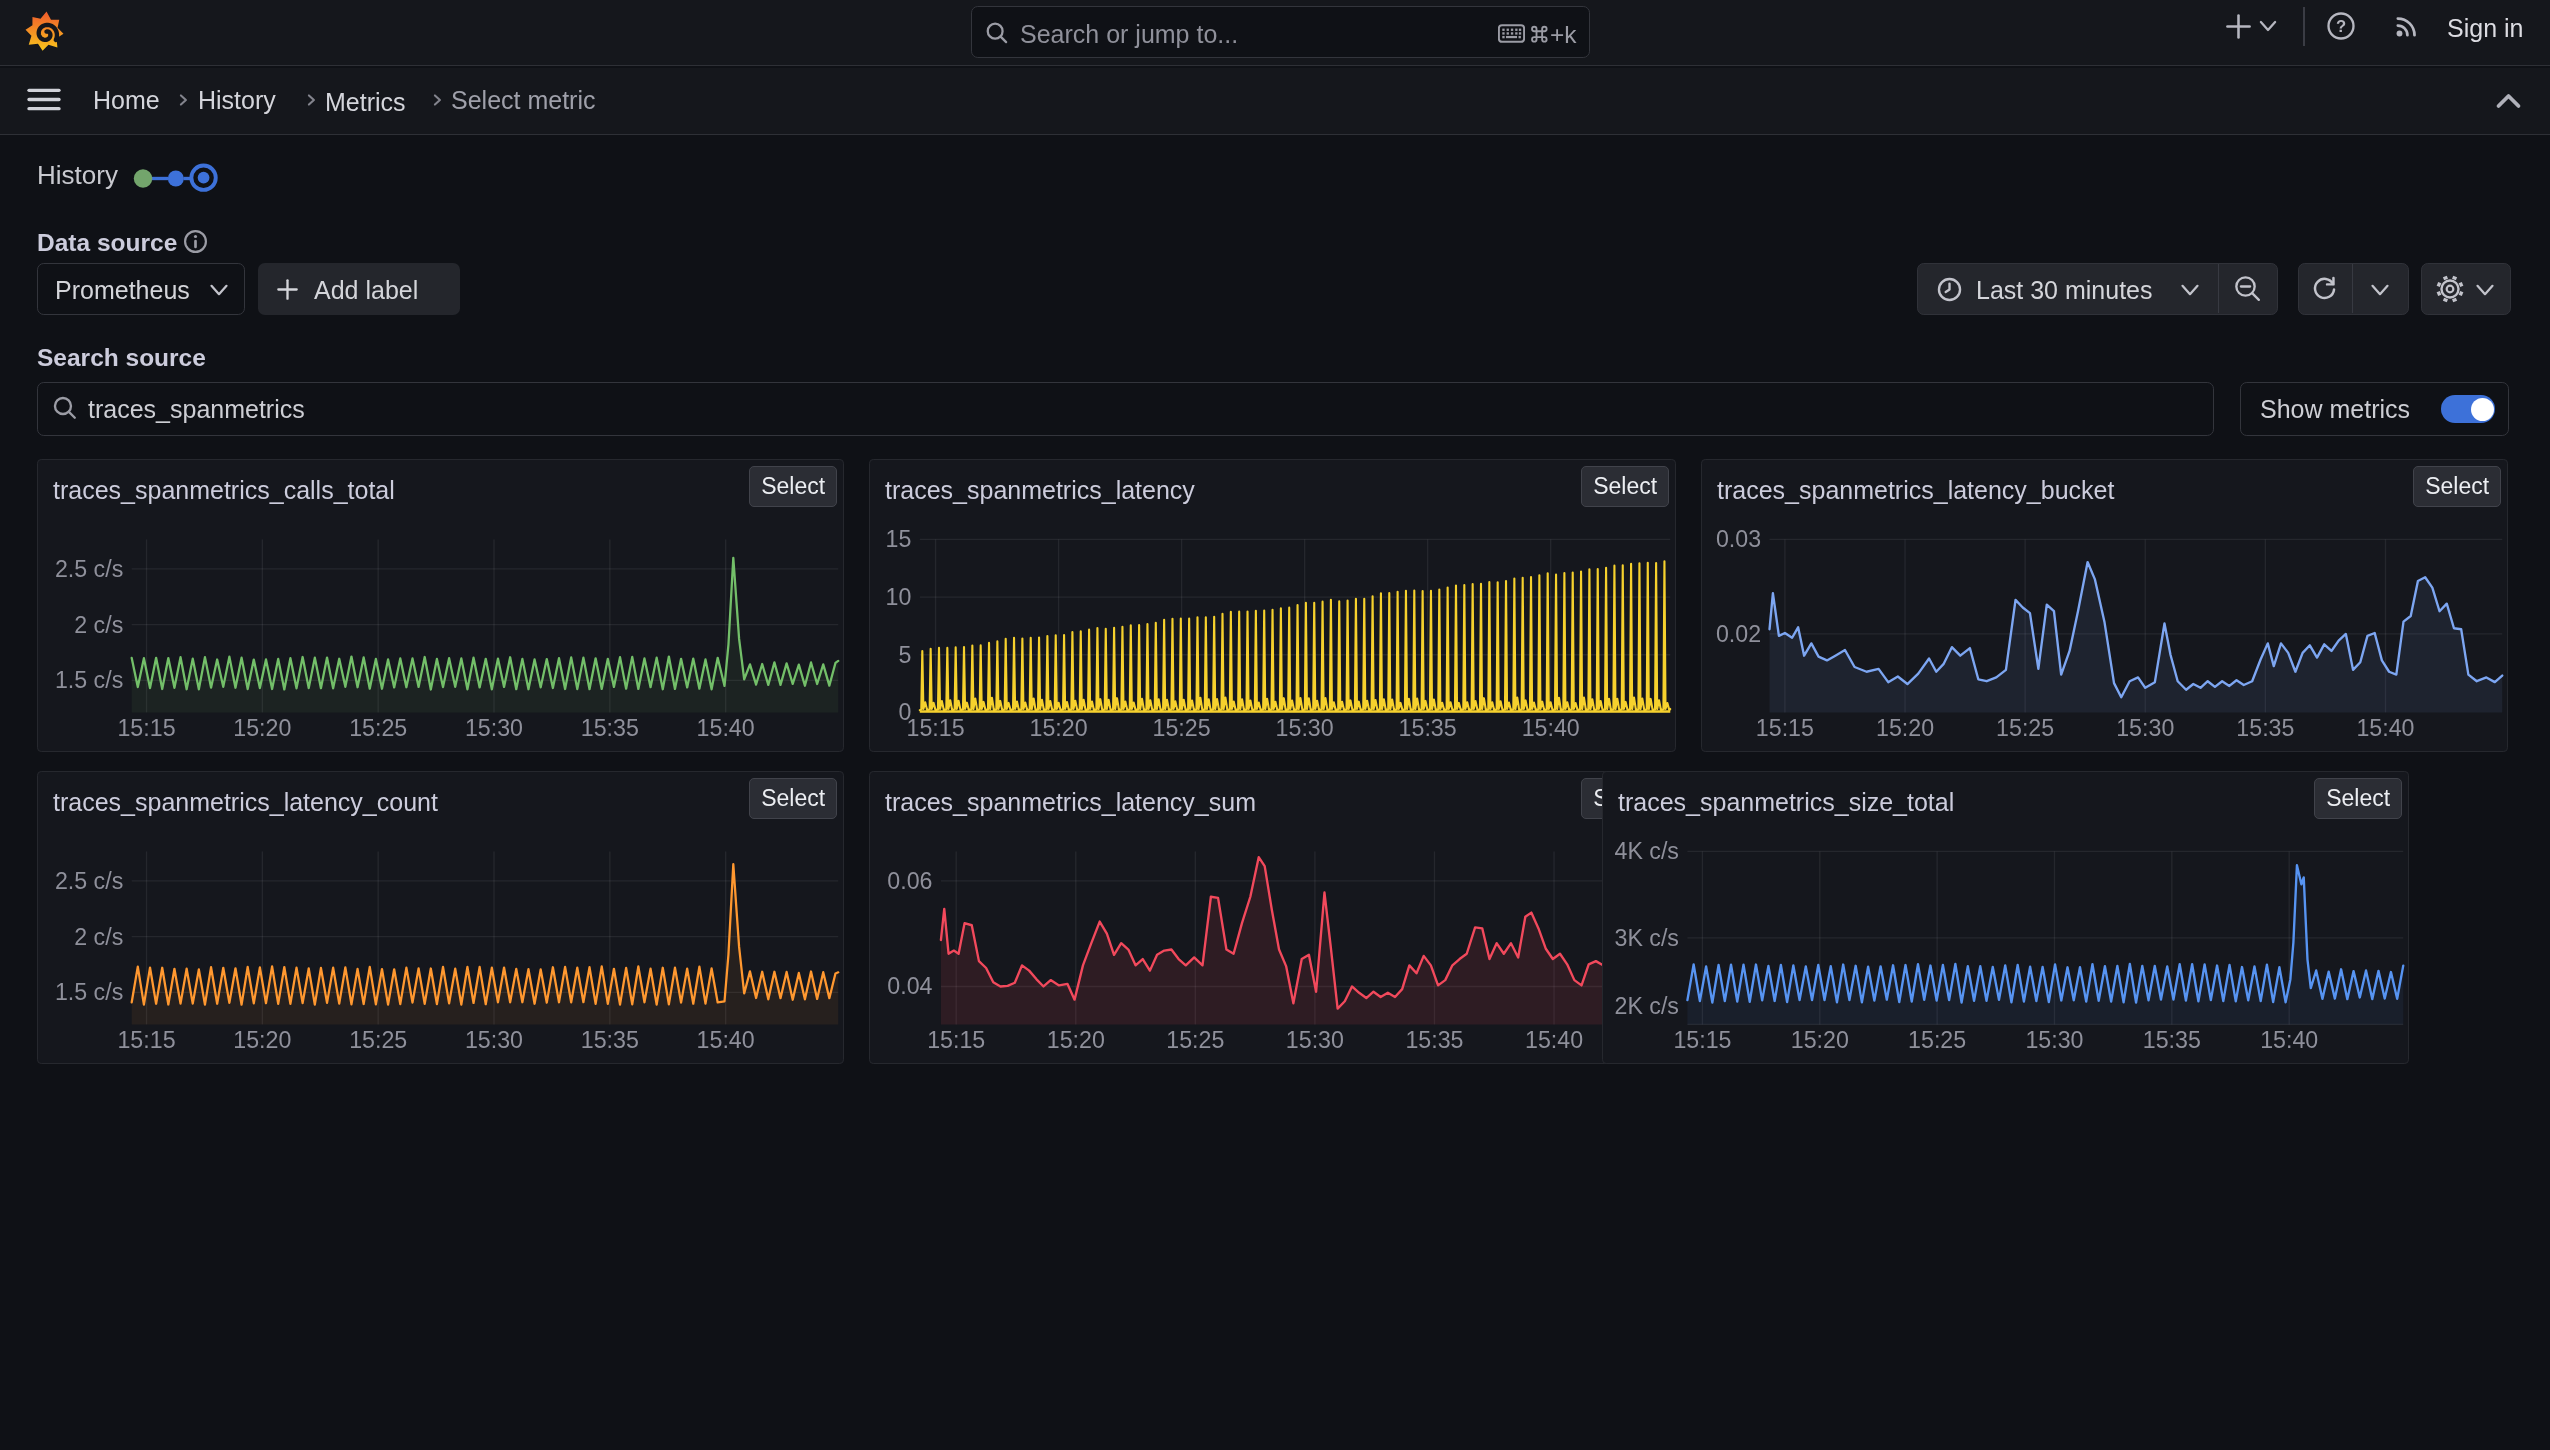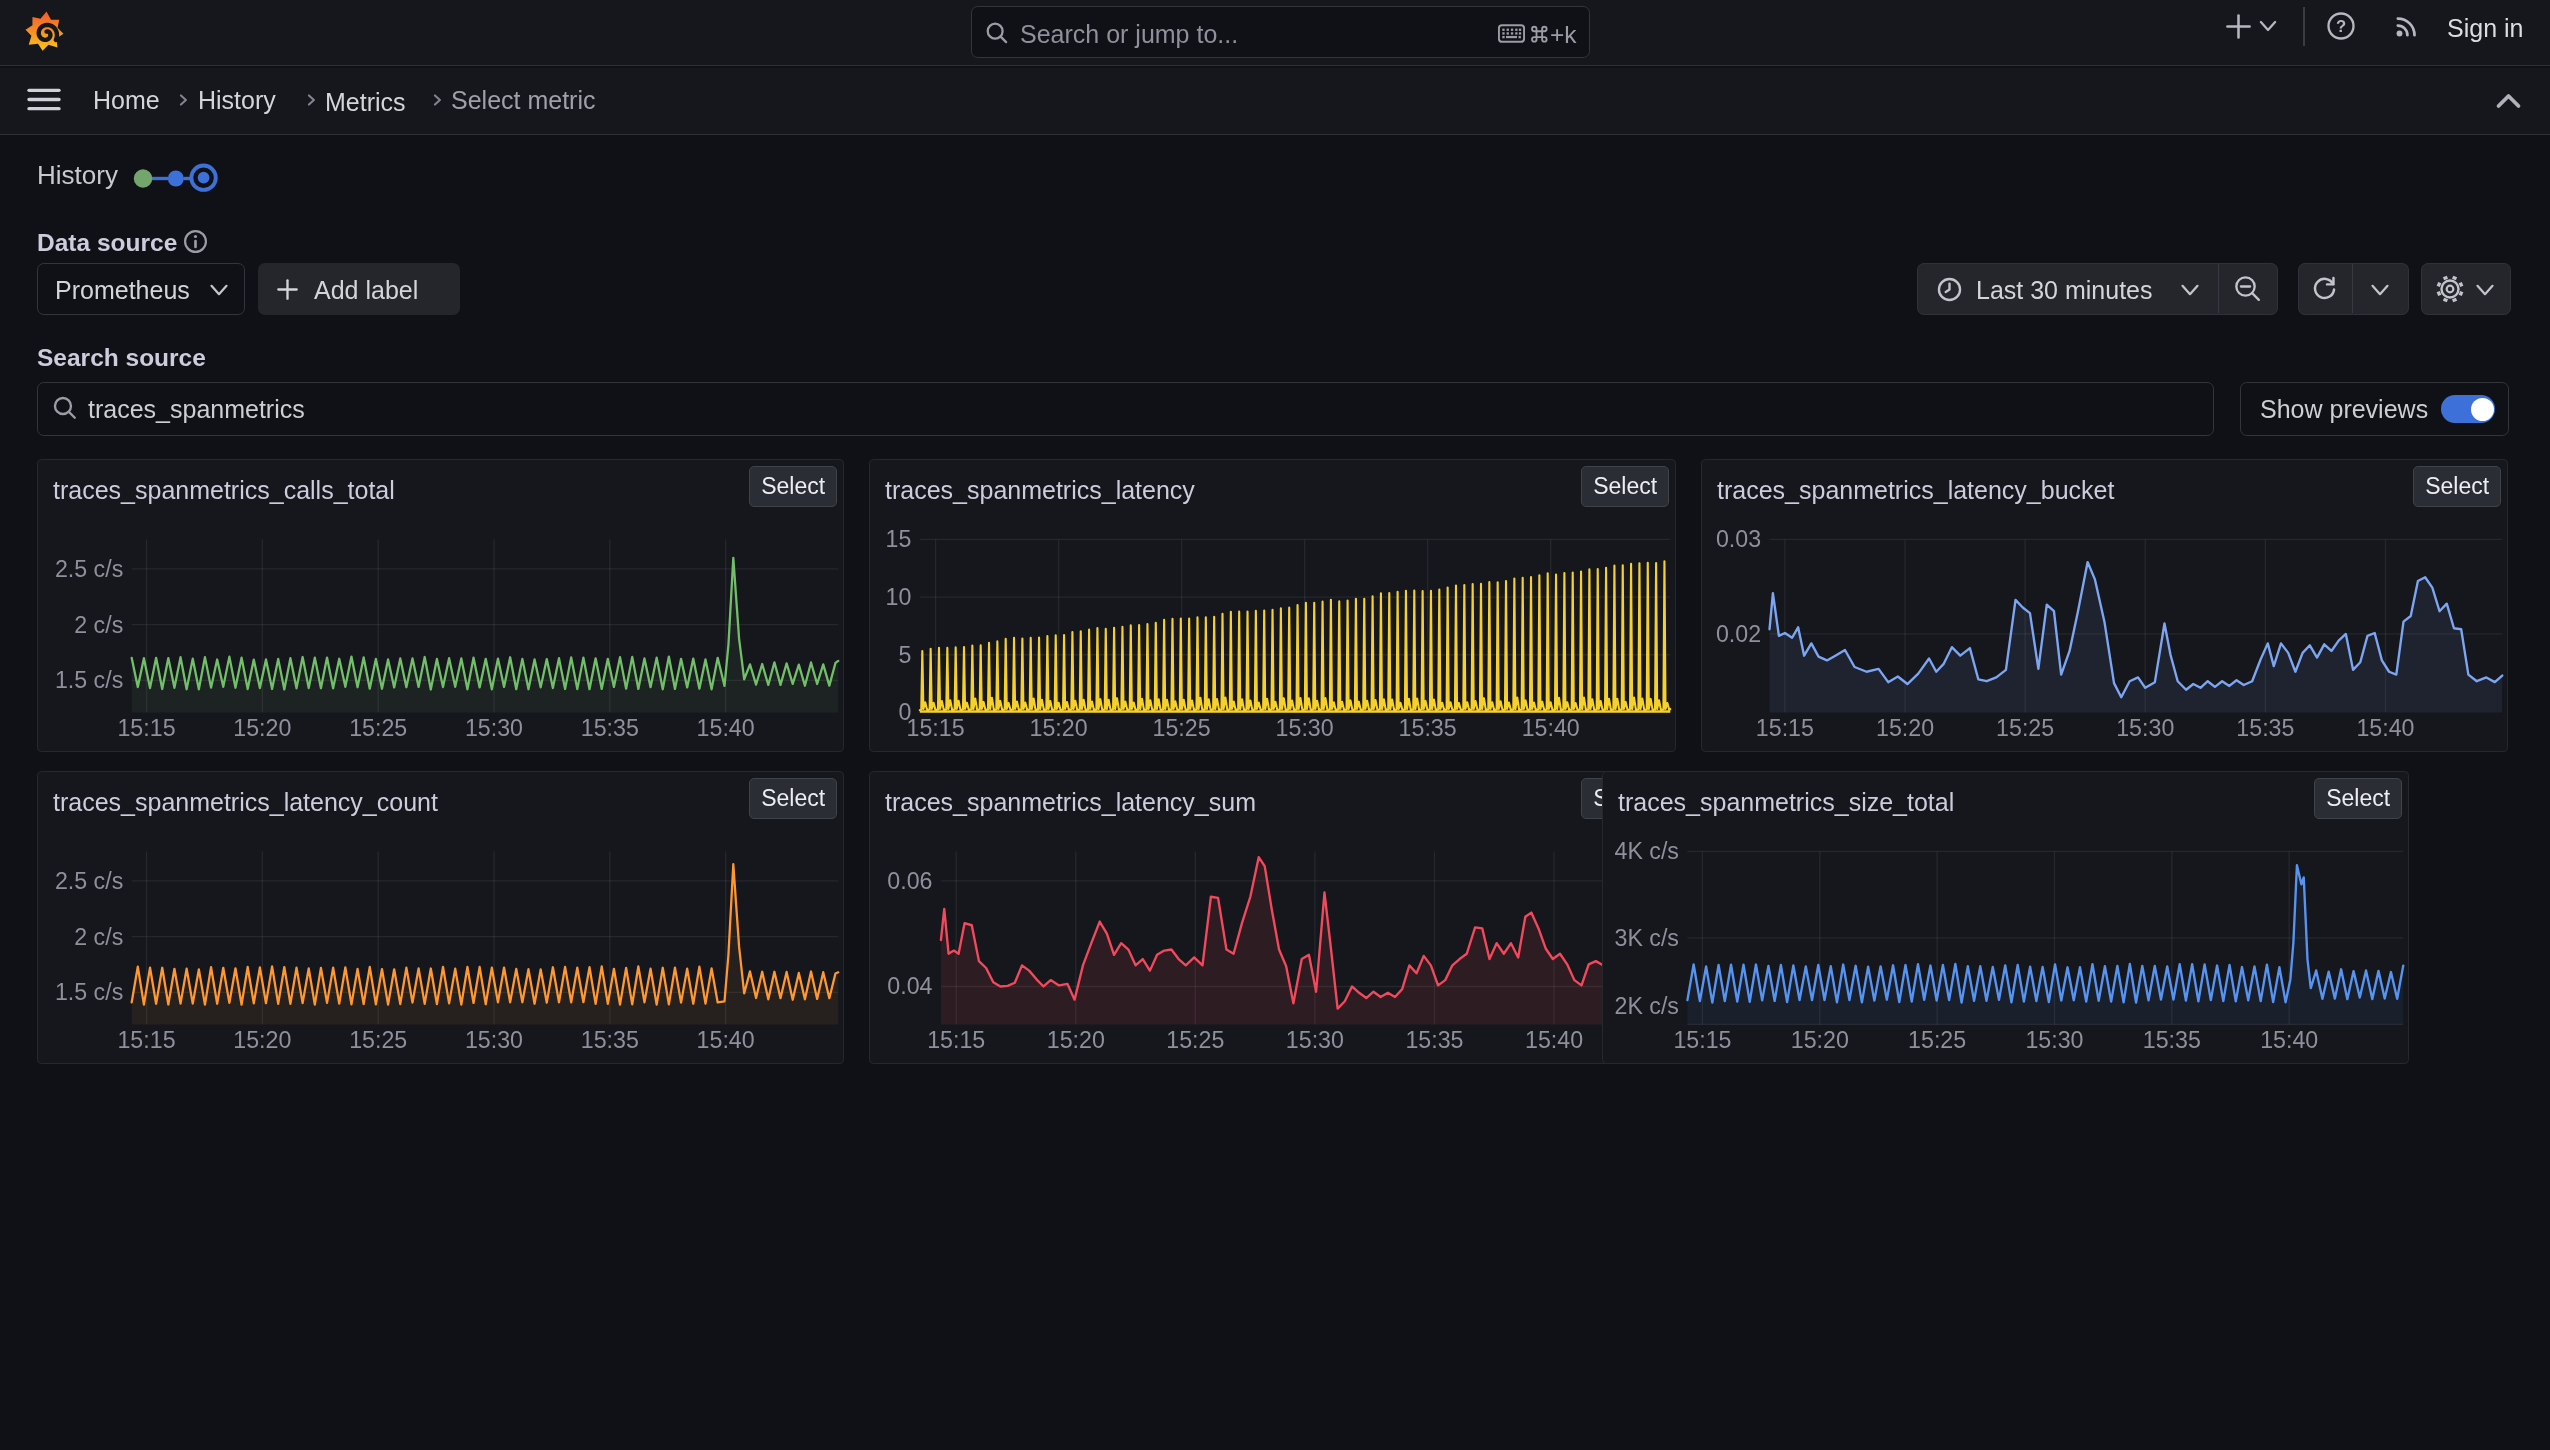--- a/index.html
+++ b/index.html
@@ -179,21 +179,21 @@
       <polyline points="3.0,7.0 12,17.0 21.0,7.0" fill="none" stroke="#c2c3cb" stroke-width="2.7" stroke-linecap="round" stroke-linejoin="round"></polyline>
     </svg>
     <div class="txt lbl" style="left:37px;top:344px">Search source</div>
     <div class="abs" style="left:37px;top:382px;width:2177px;height:54px;background:#0f1116;border:1.3px solid #33353c;border-radius:6.8px"></div>
     <svg class="abs" style="left:52px;top:395px" width="27" height="27" viewBox="0 0 32 32">
       <circle cx="13" cy="13" r="9.5" fill="none" stroke="#9b9ca5" stroke-width="2.8"></circle>
       <line x1="20" y1="20" x2="27" y2="27" stroke="#9b9ca5" stroke-width="2.8" stroke-linecap="round"></line>
     </svg>
     <div class="txt" style="left:88px;top:395px;font-size:25px;color:#cdced4">traces_spanmetrics</div>
     <div class="abs" style="left:2240px;top:382px;width:269px;height:54px;border:1.3px solid #33353c;border-radius:6.8px"></div>
-    <div class="txt" style="left:2260px;top:395px;font-size:25px;color:#cdced4">Show previews</div>
+    <div class="txt" style="left:2260px;top:395px;font-size:25px;color:#cdced4">Show metrics</div>
     <div class="abs" style="left:2441px;top:395px;width:54px;height:28px;background:#3d71d9;border-radius:14.4px"></div>
     <div class="abs" style="left:2471px;top:398px;width:23px;height:23px;background:#ffffff;border-radius:50%"></div>
     <div class="card" style="left:37px;top:459px">
       <div class="ct">traces_spanmetrics_calls_total</div>
       <div class="sel">Select</div>
       <svg class="ch" width="807" height="293" viewBox="0 0 956 347">
         <line x1="111" y1="129" x2="948.0" y2="129" stroke="rgba(204,204,220,0.085)" stroke-width="1.6"></line>
         <line x1="111" y1="195" x2="948.0" y2="195" stroke="rgba(204,204,220,0.085)" stroke-width="1.6"></line>
         <line x1="111" y1="261" x2="948.0" y2="261" stroke="rgba(204,204,220,0.085)" stroke-width="1.6"></line>
         <line x1="128.56" y1="94.0" x2="128.56" y2="299.0" stroke="rgba(204,204,220,0.085)" stroke-width="1.6"></line>

